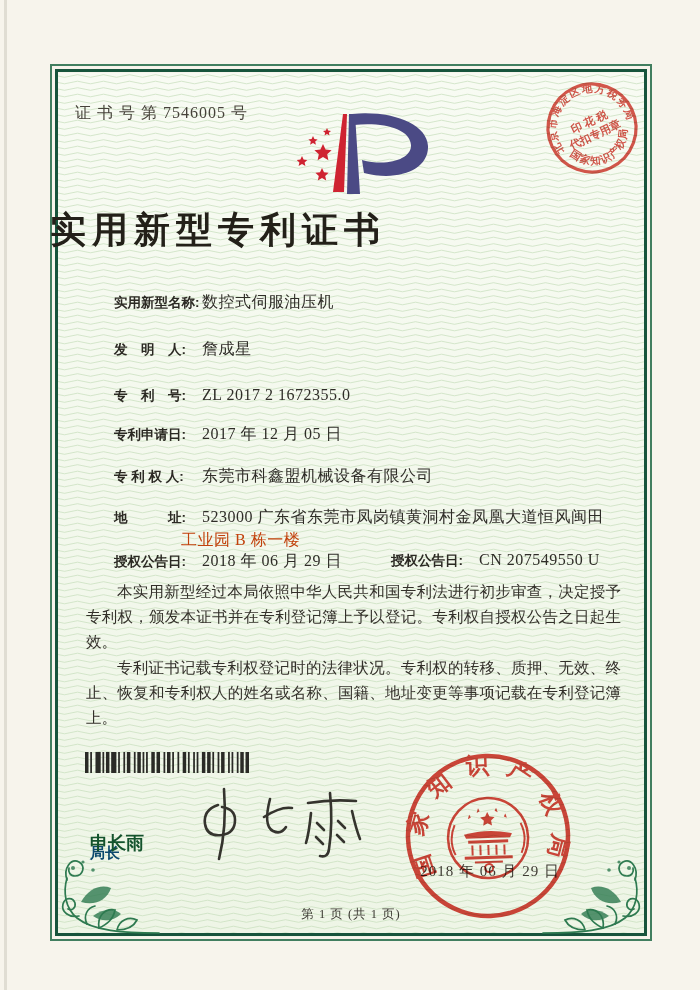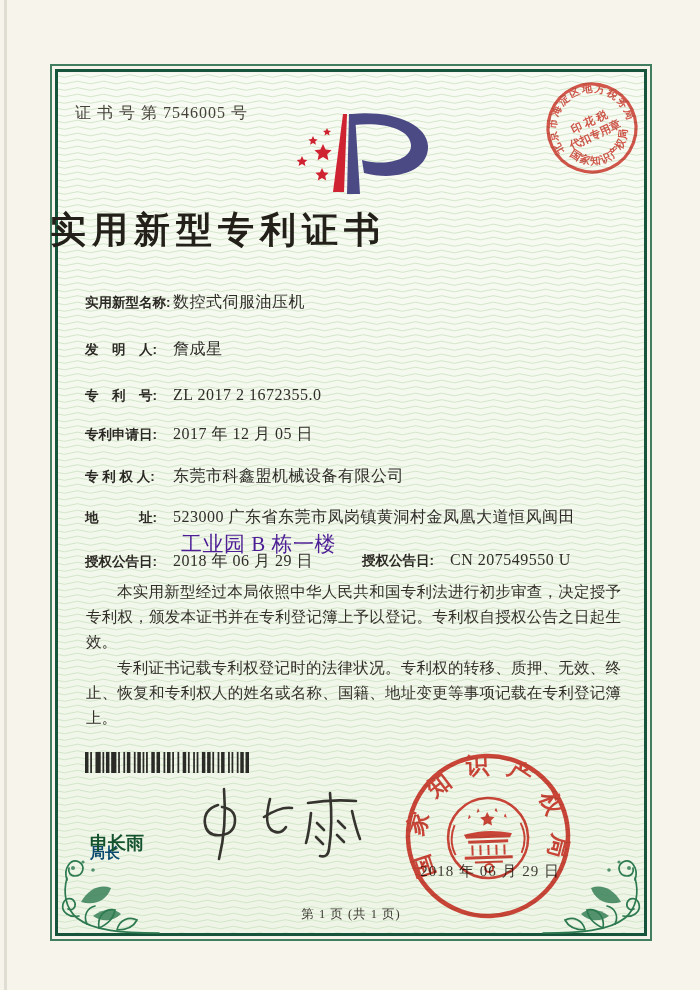--- a/index.html
+++ b/index.html
@@ -29,23 +29,24 @@
   .title{
     left:50px;top:206px;width:602px;
     font-size:36px;font-weight:bold;letter-spacing:6px;color:#232019;
   }
   .frow{left:85px;height:22px;white-space:nowrap;}
   .flabel{
     display:inline-block;width:88px;
     font-family:"Liberation Sans","DejaVu Sans",sans-serif;
     font-weight:bold;font-size:13.5px;color:#2b2923;
     vertical-align:baseline;
+    margin-left:29px;
   }
   .fvalue{font-size:16px;color:#2f2d28;letter-spacing:.5px;}
-  .addr2{left:181px;top:530px;font-size:21px;color:#4c1d95;letter-spacing:.5px;text-align:center;}
+  .addr2{left:181px;top:530px;font-size:16px;color:#c2410c;letter-spacing:.5px;text-align:center;}
   .frow2{left:362px;height:22px;white-space:nowrap;}
   .body-text{
     left:85px;top:578px;width:537px;
     font-size:15.5px;line-height:25px;text-align:justify;color:#33302a;
   }
   .body-text p{margin:1px;text-indent:2em;}
   .barcode{left:85px;top:752px;width:164px;height:21px;}
   .sig-title{left:90px;top:844px;font-family:"Liberation Sans","DejaVu Sans",sans-serif;font-weight:bold;font-size:15px;color:#0c4a6e;}
   .sig-name{left:90px;top:831px;font-family:"Liberation Sans","DejaVu Sans",sans-serif;font-weight:bold;font-size:18px;color:#14532d;}
   .sig-script{left:180px;top:783px;width:210px;height:90px;}

